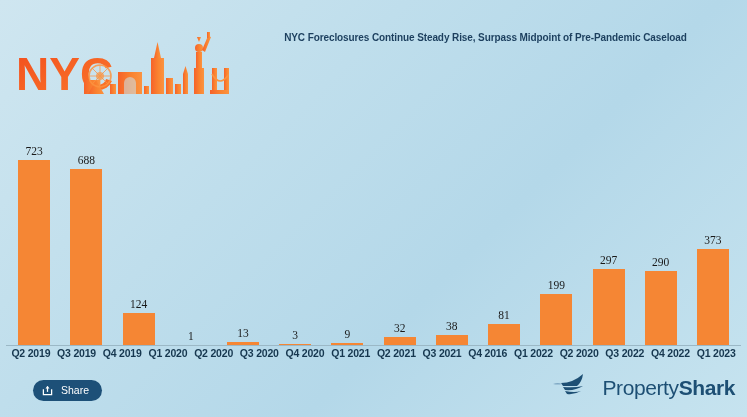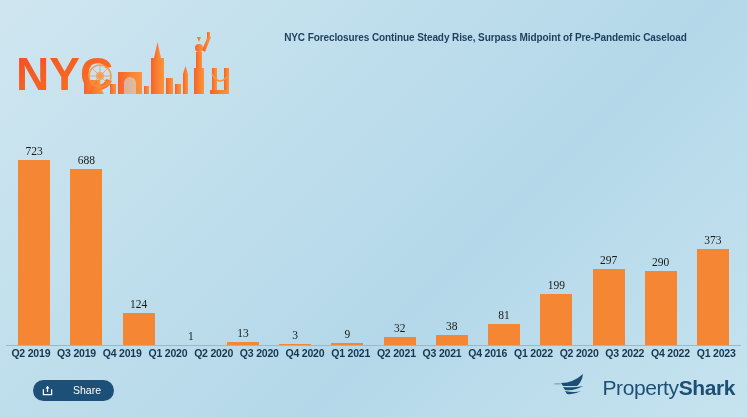--- a/index.html
+++ b/index.html
@@ -131,21 +131,21 @@
     position: absolute;
     left: 33px;
     top: 12px;
     height: 21px;
     padding: 0 13px 0 9px;
     border-radius: 11px;
     background: #1d5078;
     color: #ffffff;
     display: flex;
     align-items: center;
-    gap: 20px;
+    gap: 8px;
     cursor: pointer;
     border: none;
   }
   .share-label {
     font-family: "Liberation Sans", sans-serif;
     font-size: 10.5px;
     color: #ffffff;
     line-height: 1;
   }
   .share-icon { display: block; }

